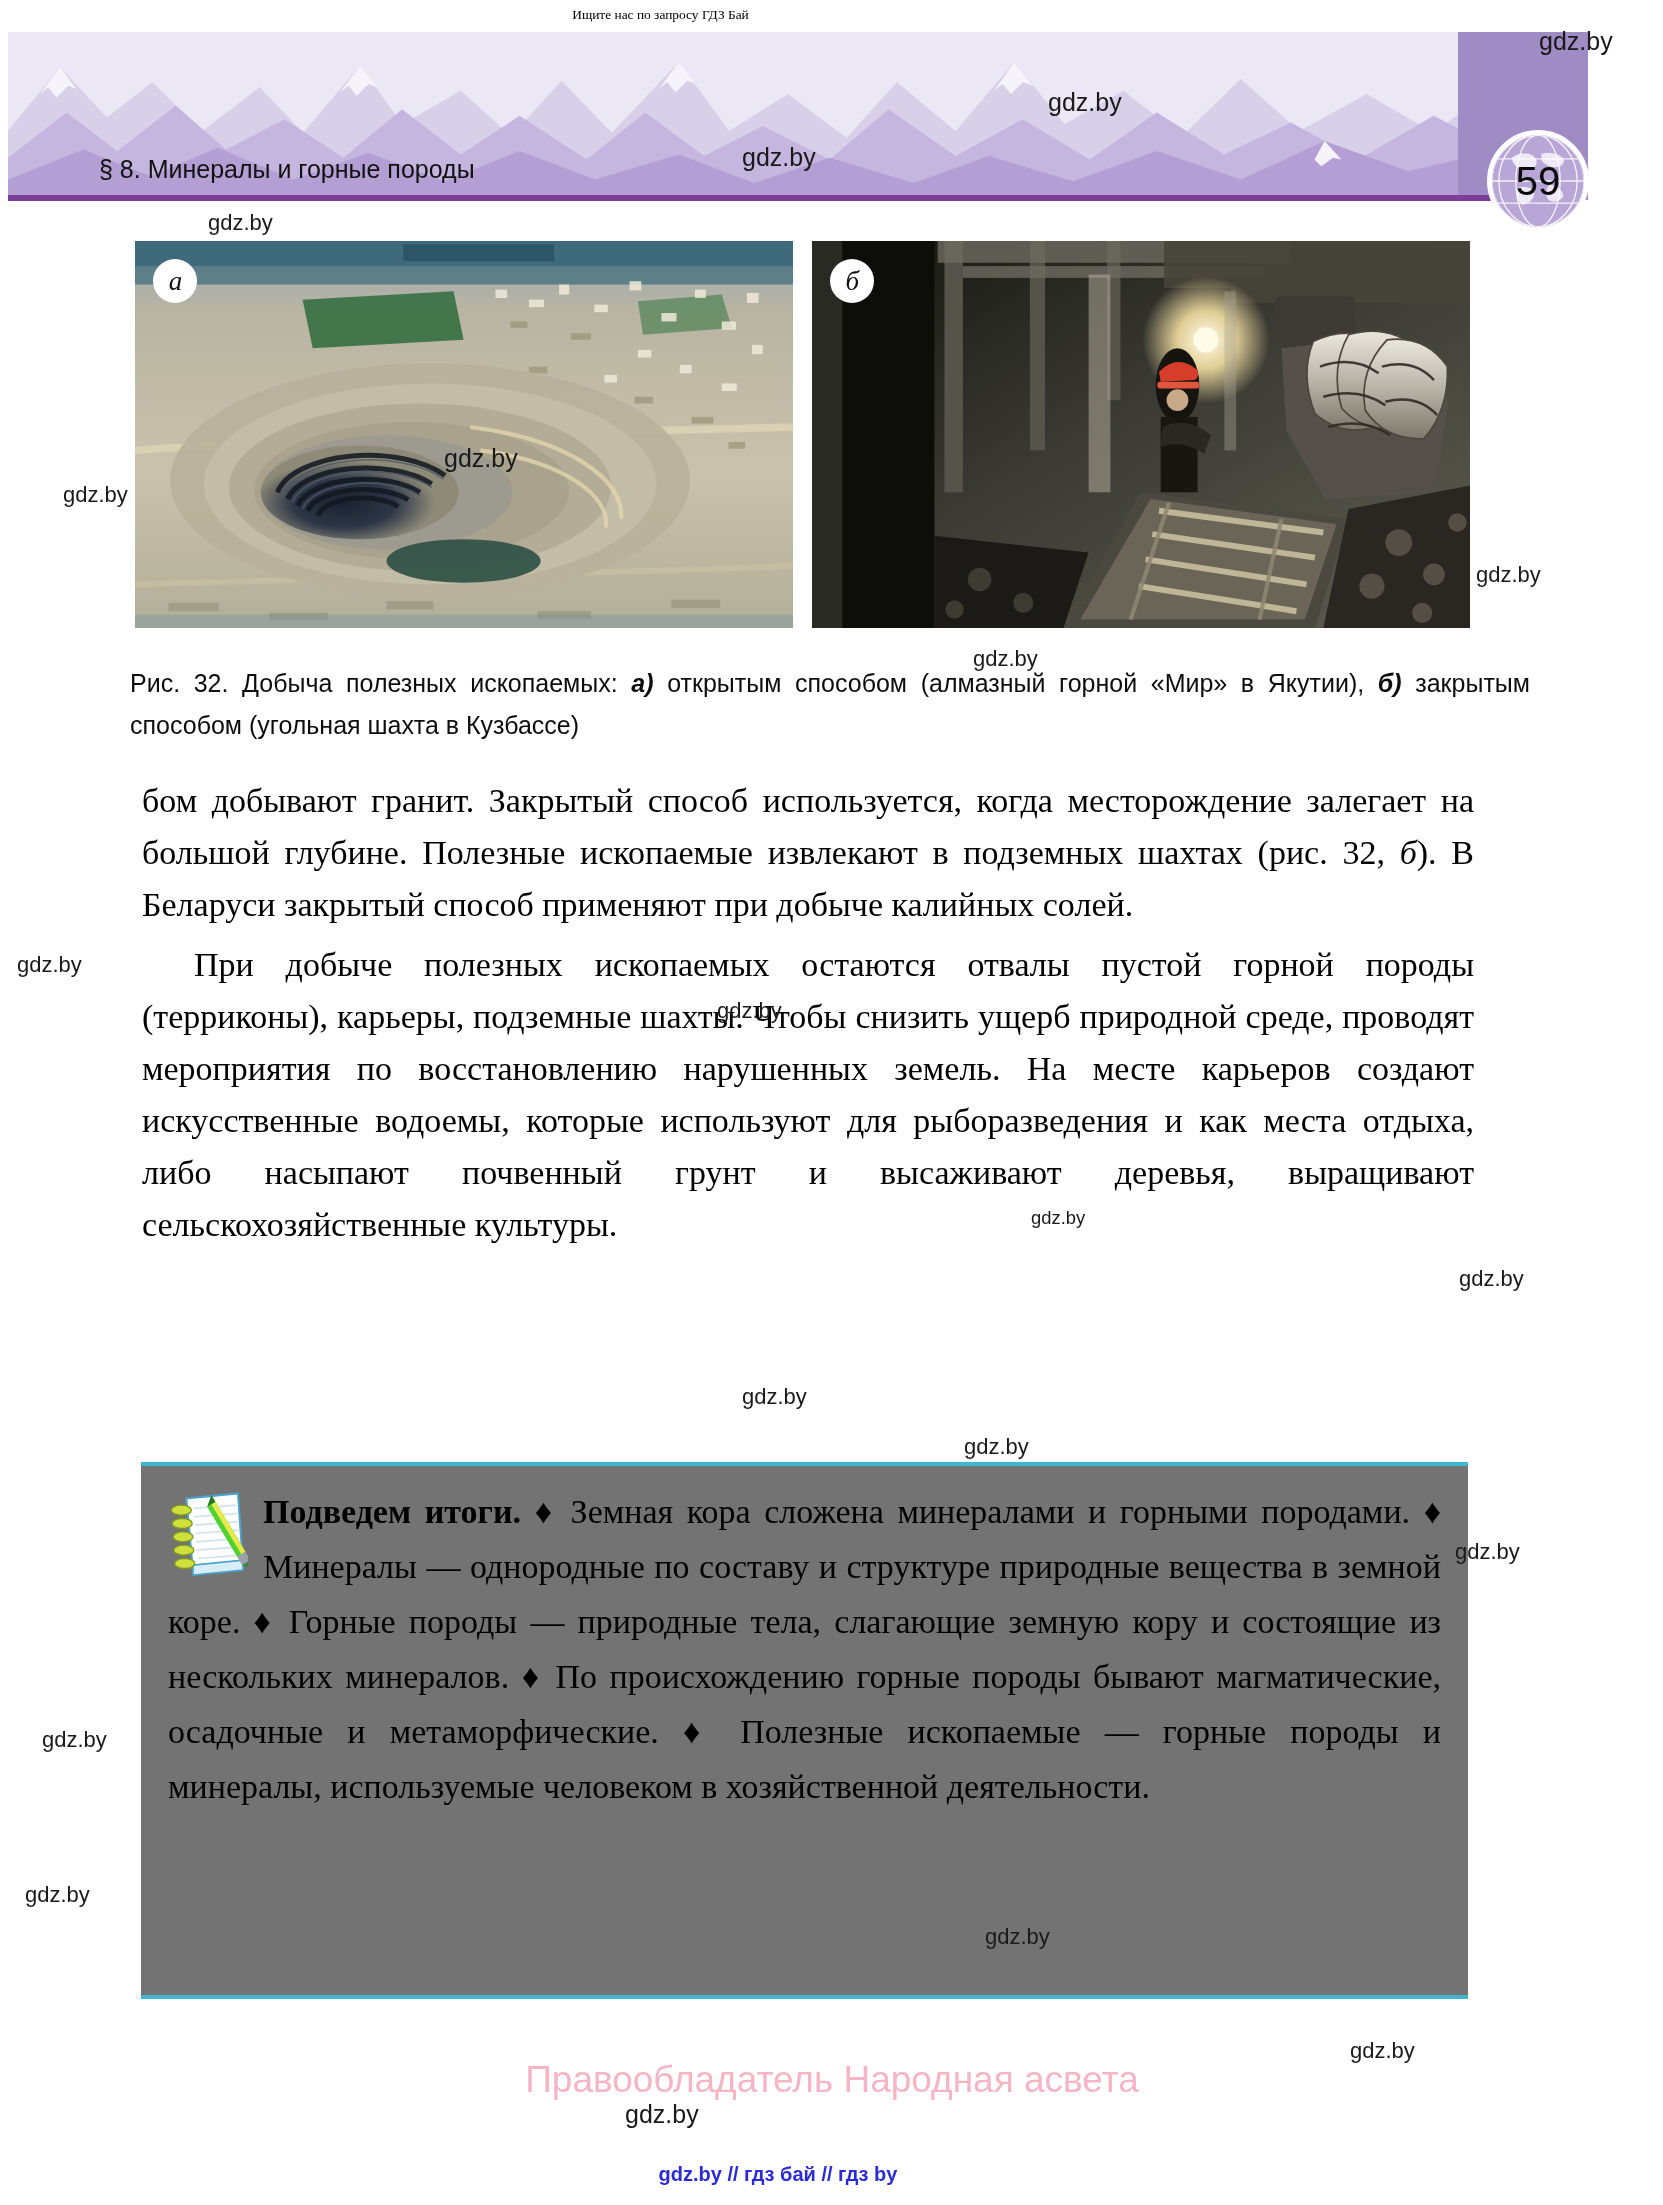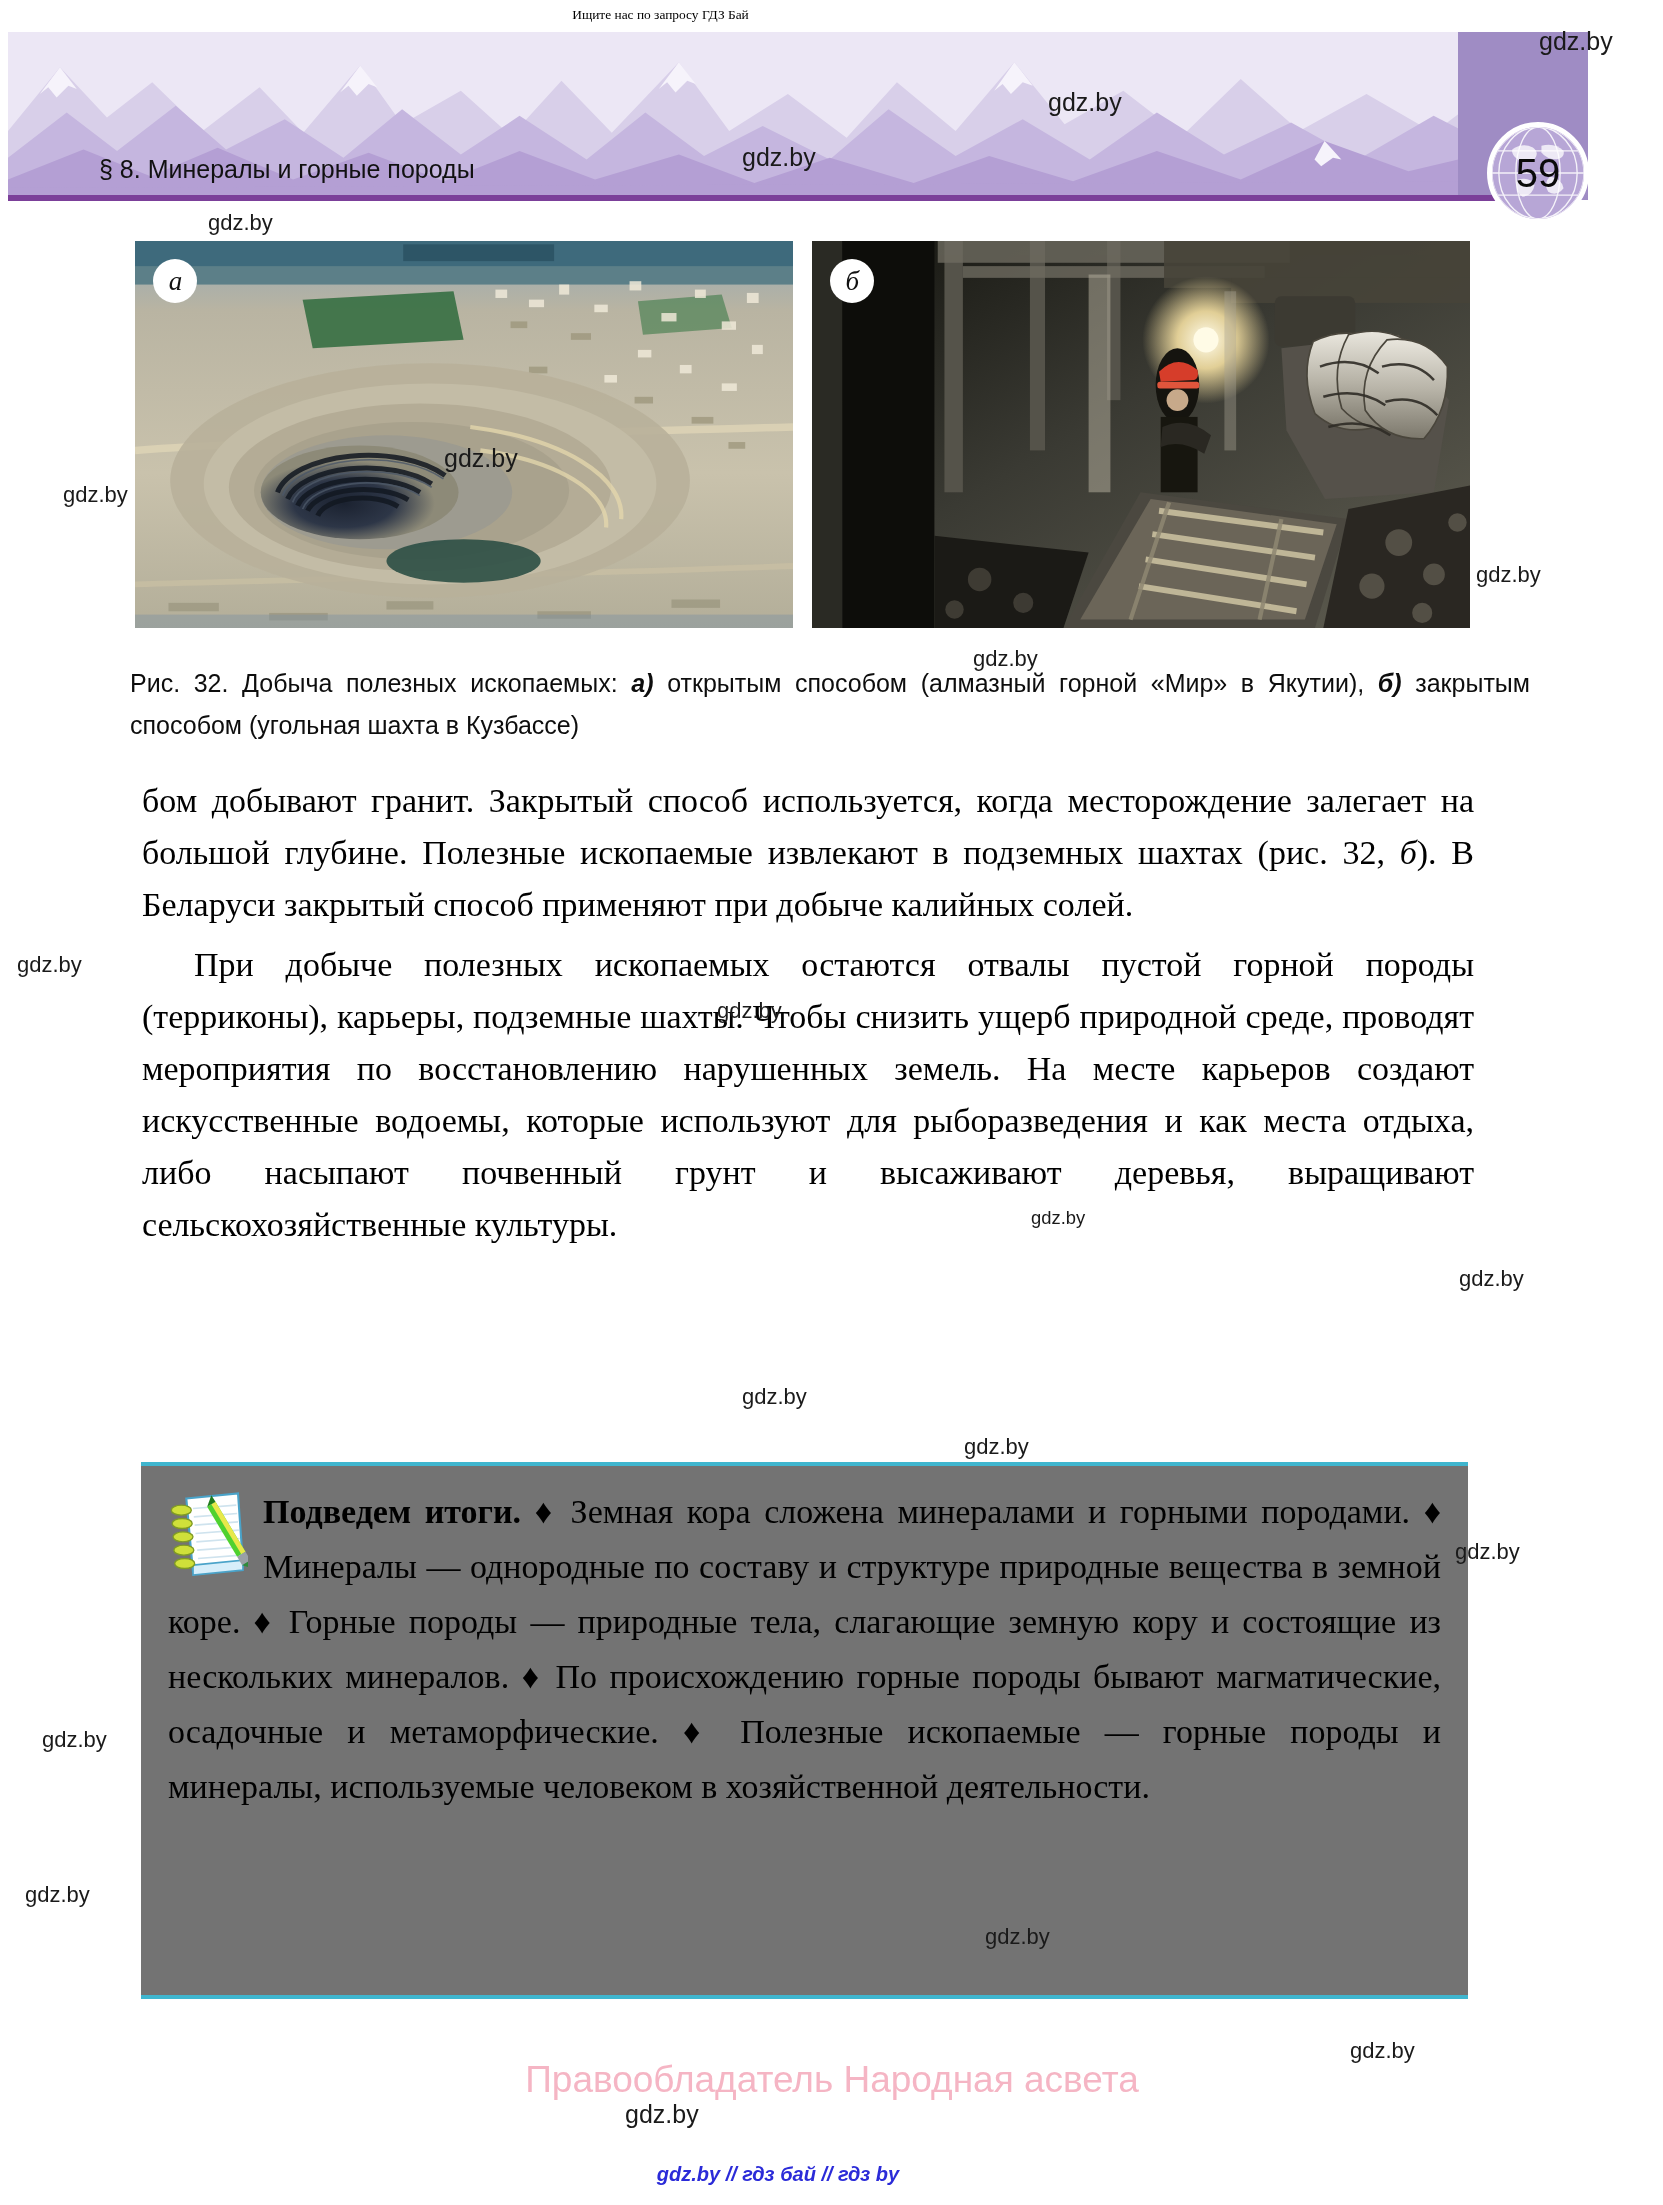--- a/index.html
+++ b/index.html
@@ -59,21 +59,21 @@
     font-family: Liberation Sans, sans-serif;
     font-size: 25px;
     color: #111111;
     white-space: nowrap;
     z-index: 5;
   }
 
   
   .page-badge {
     position: absolute;
-    top: 122px;
+    top: 130px;
     left: 1487px;
     width: 102px;
     height: 102px;
     border-radius: 50%;
     background: #b7a6d6;
     border: 5.9px solid #ffffff;
     box-sizing: border-box;
     display: flex;
     align-items: center;
     justify-content: center;
@@ -198,21 +198,20 @@
   .footer-links {
     position: absolute;
     top: 2163px;
     left: 0;
     width: 1556px;
     text-align: center;
     font-family: "Liberation Sans", sans-serif;
     font-size: 20px;
     color: #2b2bd8;
     font-weight: bold;
-    font-style: italic;
   }
 
   
   .wm {
     position: absolute;
     font-family: "Liberation Sans", sans-serif;
     color: #1a1a1a;
     white-space: nowrap;
     pointer-events: none;
   }

